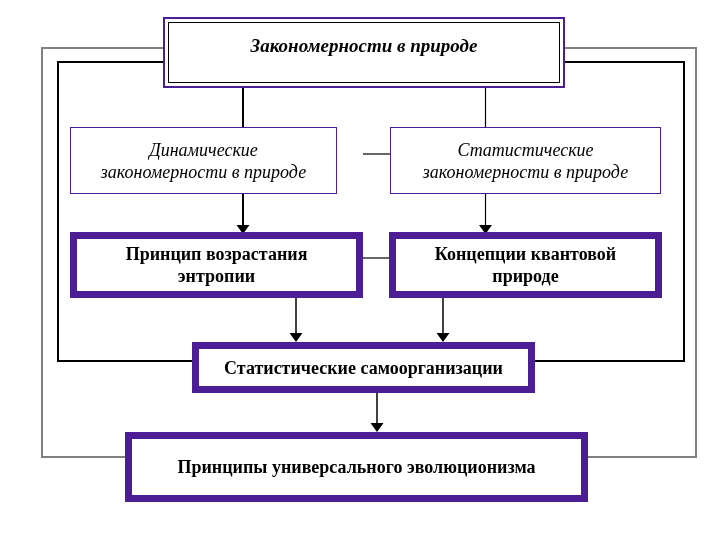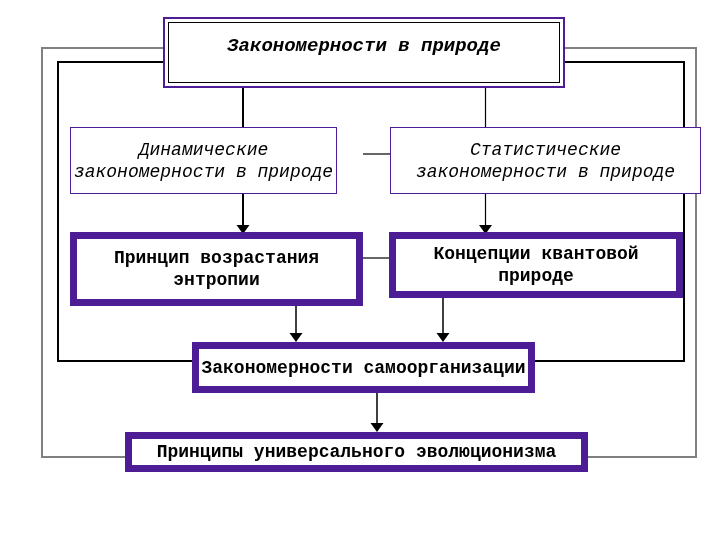--- a/index.html
+++ b/index.html
@@ -23,21 +23,20 @@
     background: #ffffff;
     border: 7px solid #4c1d95;
     display: flex;
     flex-direction: column;
     align-items: center;
     justify-content: center;
     text-align: center;
     line-height: 22px;
     font-size: 18px;
     white-space: nowrap;
-    font-family: Liberation Mono, monospace;
   }
   .box.thin { border-width: 1px; }
   .bold { font-weight: bold; }
   .italic { font-style: italic; }
 
   .title-box {
     left: 163px; top: 17px; width: 402px; height: 71px;
     border-width: 2px;
   }
   .title-inner {
@@ -48,25 +47,25 @@
     align-items: center;
     justify-content: center;
   }
   .title-text {
     font-weight: bold;
     font-style: italic;
     font-size: 19px;
     transform: translateY(-7px);
   }
   .dynamic-box     { left: 70px;  top: 127px; width: 267px; height: 67px; }
-  .statistical-box { left: 390px; top: 127px; width: 311px; height: 67px; }
-  .entropy-box     { left: 70px;  top: 232px; width: 293px; height: 74px; }
-  .quantum-box     { left: 389px; top: 232px; width: 294px; height: 66px; text-align: right; }
+  .statistical-box { left: 390px; top: 127px; width: 271px; height: 67px; }
+  .entropy-box     { left: 70px;  top: 232px; width: 293px; height: 66px; }
+  .quantum-box     { left: 389px; top: 232px; width: 273px; height: 66px; text-align: right; }
   .selforg-box     { left: 192px; top: 342px; width: 343px; height: 51px; }
-  .evolution-box   { left: 125px; top: 432px; width: 463px; height: 40px; }
+  .evolution-box   { left: 125px; top: 432px; width: 463px; height: 70px; }
 </style>
 </head>
 <body>
 
 <div class="canvas">
 
   <svg class="connector-layer" width="720" height="540" viewBox="0 0 720 540">
 
     <path d="M163 48 L42 48 L42 457 L696 457 L696 48 L565 48" fill="none" stroke-width="2" stroke="#808080"></path>
 
@@ -124,20 +123,20 @@
   <div class="box bold entropy-box">
     <div>Принцип возрастания</div>
     <div>энтропии</div>
   </div>
   <div class="box bold quantum-box">
     <div>Концепции квантовой</div>
     <div>природе</div>
   </div>
 
   <div class="box bold selforg-box">
-    <div>Закономерности самоорганизации</div>
+    <div>Статистические самоорганизации</div>
   </div>
 
   <div class="box bold evolution-box">
     <div>Принципы универсального эволюционизма</div>
   </div>
 
 </div>
 
 </body></html>

